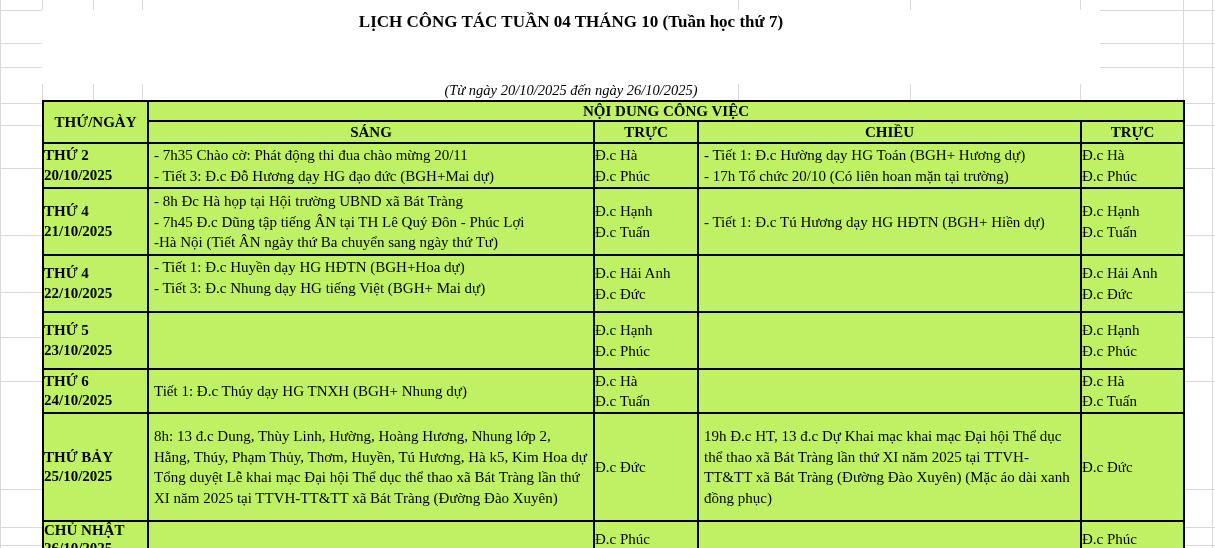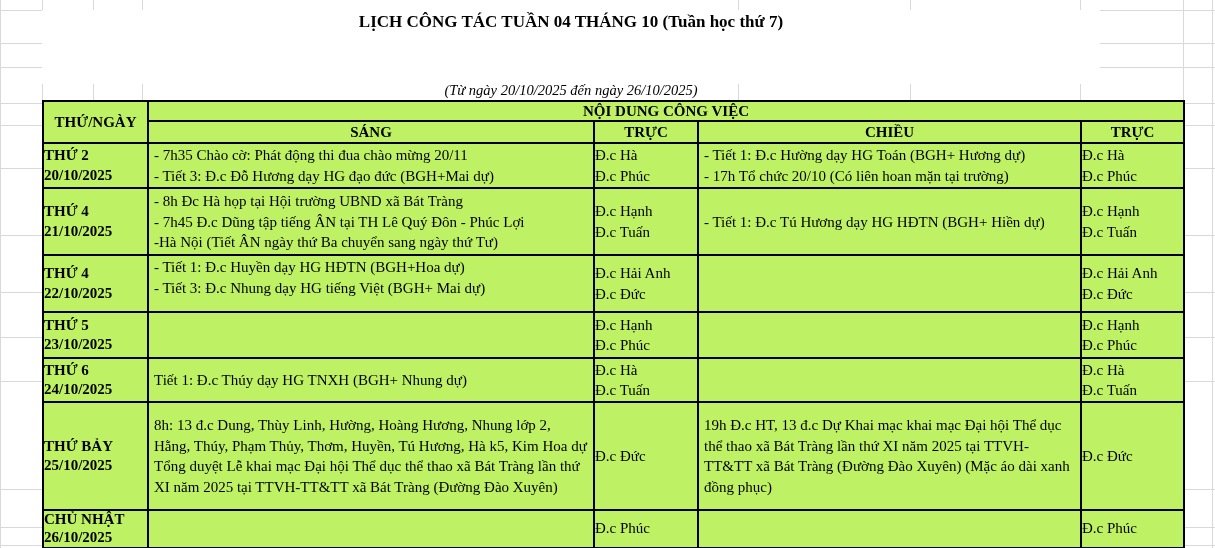--- a/index.html
+++ b/index.html
@@ -119,21 +119,21 @@
       </td>
       <td class="content vtop">- Tiết 1: Đ.c Huyền dạy HG HĐTN (BGH+Hoa dự)
 - Tiết 3: Đ.c Nhung dạy HG tiếng Việt (BGH+ Mai dự)</td>
       <td class="duty">Đ.c Hải Anh
 Đ.c Đức</td>
       <td class="content"></td>
       <td class="duty">Đ.c Hải Anh
 Đ.c Đức</td>
     </tr>
 
-    <tr style="height:46px">
+    <tr style="height:57px">
       <td class="day">
         <div>THỨ 5</div>
         <div>23/10/2025</div>
       </td>
       <td class="content"></td>
       <td class="duty">Đ.c Hạnh
 Đ.c Phúc</td>
       <td class="content"></td>
       <td class="duty">Đ.c Hạnh
 Đ.c Phúc</td>

